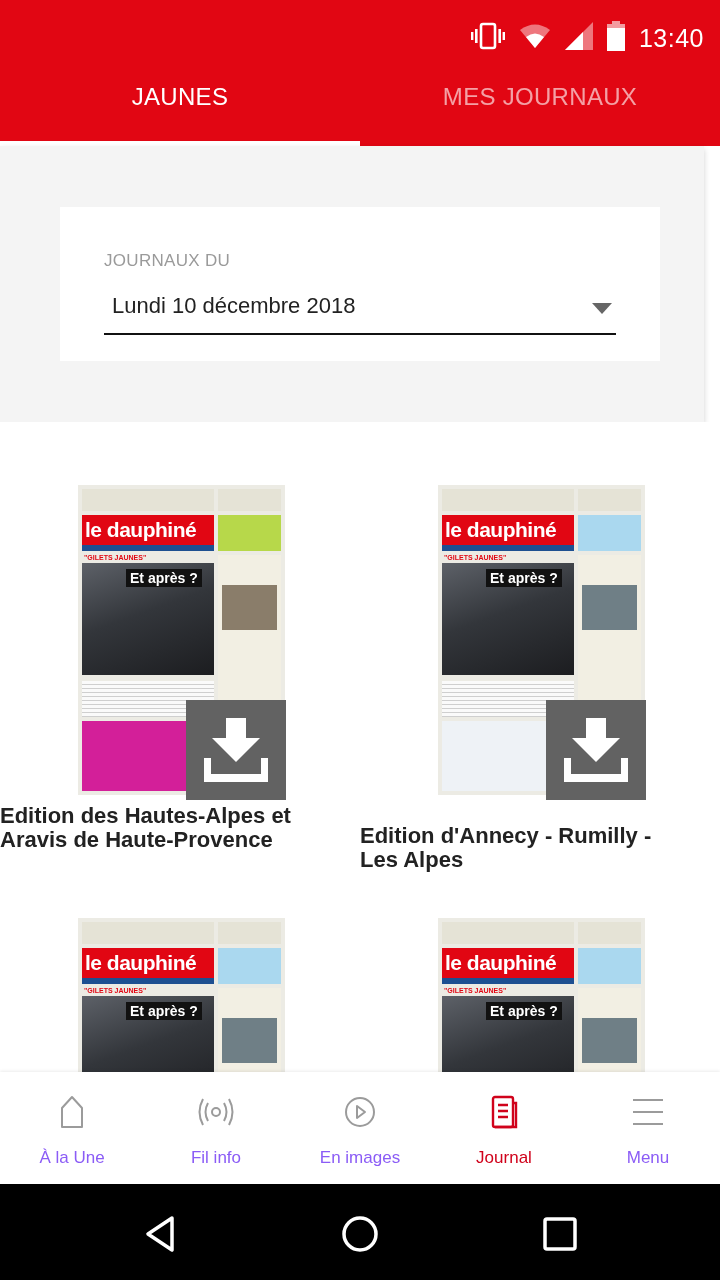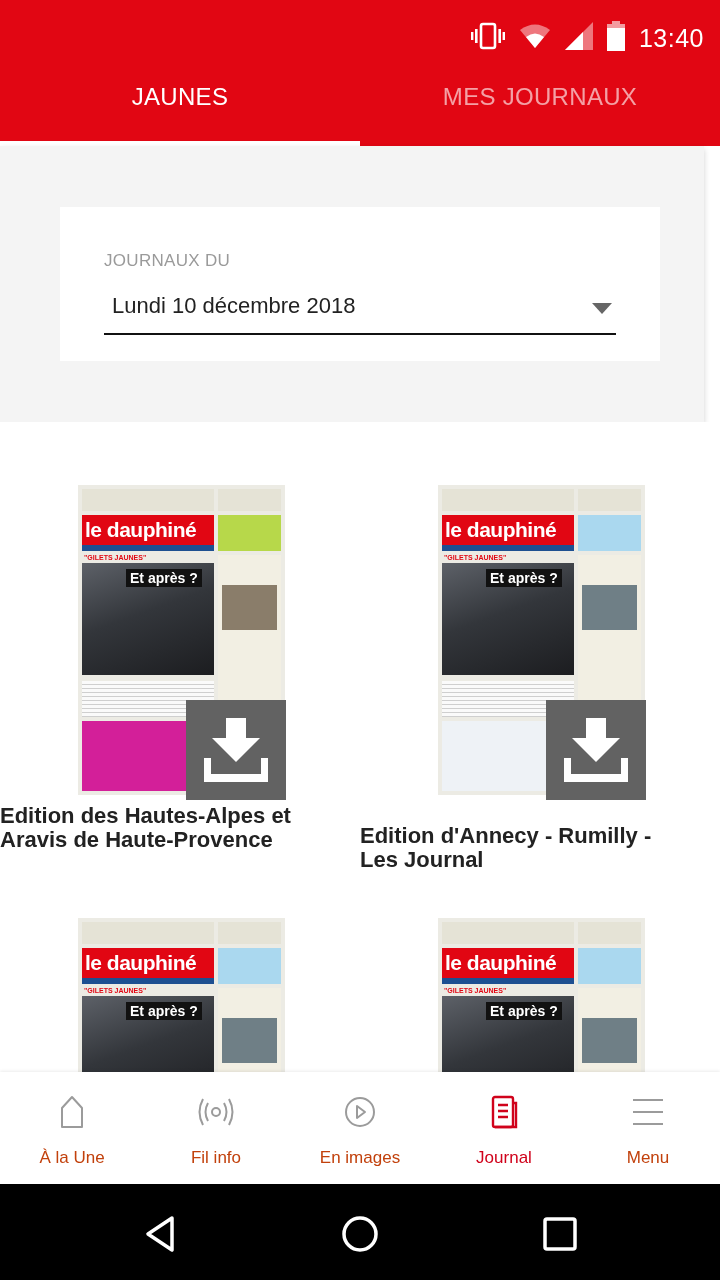--- a/index.html
+++ b/index.html
@@ -49,21 +49,21 @@
   .cover .grey-lines { position: absolute; left: 4px; top: 196px; width: 132px; height: 36px;
                        background: repeating-linear-gradient(#fafafa 0 3px, #cfcfcf 3px 4px); }
   .download-btn { position: absolute; width: 100px; height: 100px; background: #626262; cursor: pointer; display: flex; align-items: center; justify-content: center; }
   .item-title { position: absolute; left: 0; width: 360px; font-size: 22px; line-height: 24px; color: #222; font-weight: bold; cursor: pointer; }
 
   
   .bottom-nav { position: absolute; left: 0; top: 1072px; width: 720px; height: 112px; background: #ffffff; display: flex;
                 box-shadow: 0 -1px 3px rgba(0,0,0,0.08); }
   .nav-item { flex: 1; position: relative; cursor: pointer; }
   .nav-icon { position: absolute; left: 50%; top: 22px; transform: translateX(-50%); width: 36px; height: 36px; }
-  .nav-label { position: absolute; left: 0; right: 0; top: 76px; text-align: center; font-size: 17px; color: #c2410c; }
+  .nav-label { position: absolute; left: 0; right: 0; top: 76px; text-align: center; font-size: 17px; color: #8b5cf6; }
   .nav-item.active .nav-label { color: #d0021b; }
 
   
   .sys-nav { position: absolute; left: 0; top: 1184px; width: 720px; height: 96px; background: #000; }
   .sys-btn { position: absolute; top: 30px; width: 40px; height: 40px; cursor: pointer; }
 </style>
 </head>
 <body>
 
 <div class="header">
@@ -162,21 +162,21 @@
       <div class="bottom"></div>
     </div>
     <div class="download-btn" style="left:186px; top:278px;">
       <svg width="76" height="76" viewBox="0 0 76 76">
           <path d="M28 6 H48 V26 H62 L38 50 L14 26 H28 Z" fill="#fff"></path>
           <path d="M6 46 H13 V62 H63 V46 H70 V70 H6 Z" fill="#fff"></path>
         </svg>
     </div>
     <div class="item-title" style="top:382px;margin-top:20px;">
       <div>Edition d'Annecy - Rumilly -</div>
-      <div>Les Journal</div>
+      <div>Les Alpes</div>
     </div>
   </div>
 
   <div class="item" style="left:0; top:433px; height:220px;">
     <div class="cover alt" style="left:78px; top:63px;">
       <div class="topstrip"></div>
         <div class="topstrip2"></div>
       <div class="masthead">le dauphiné</div>
       <div class="blueband"></div>
         <div class="side-ad"></div>

